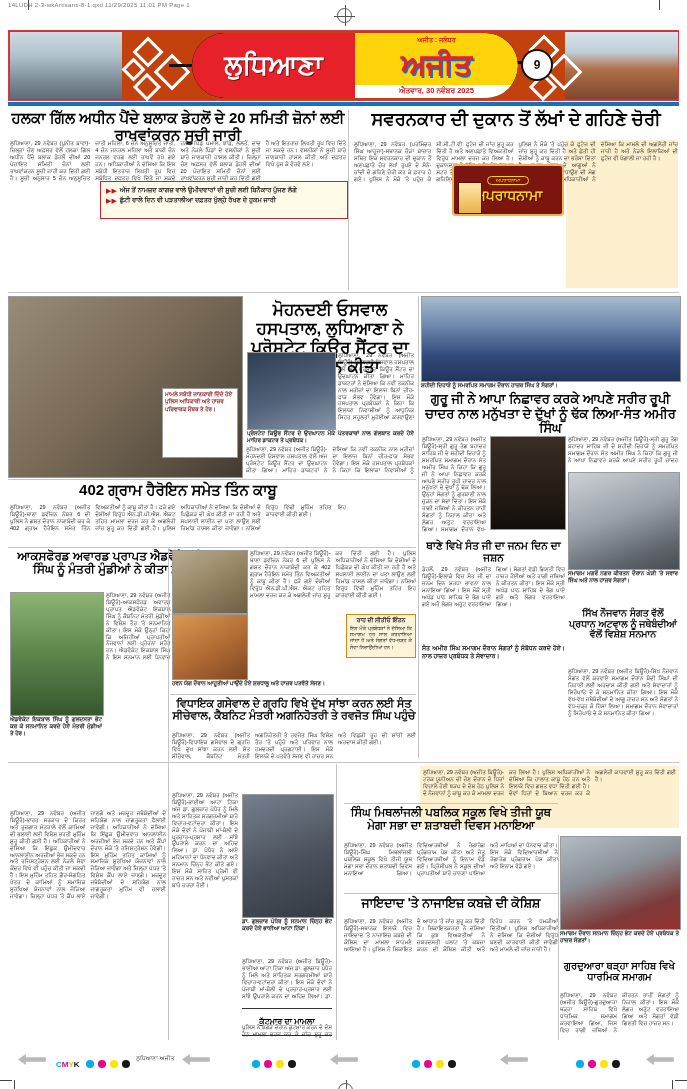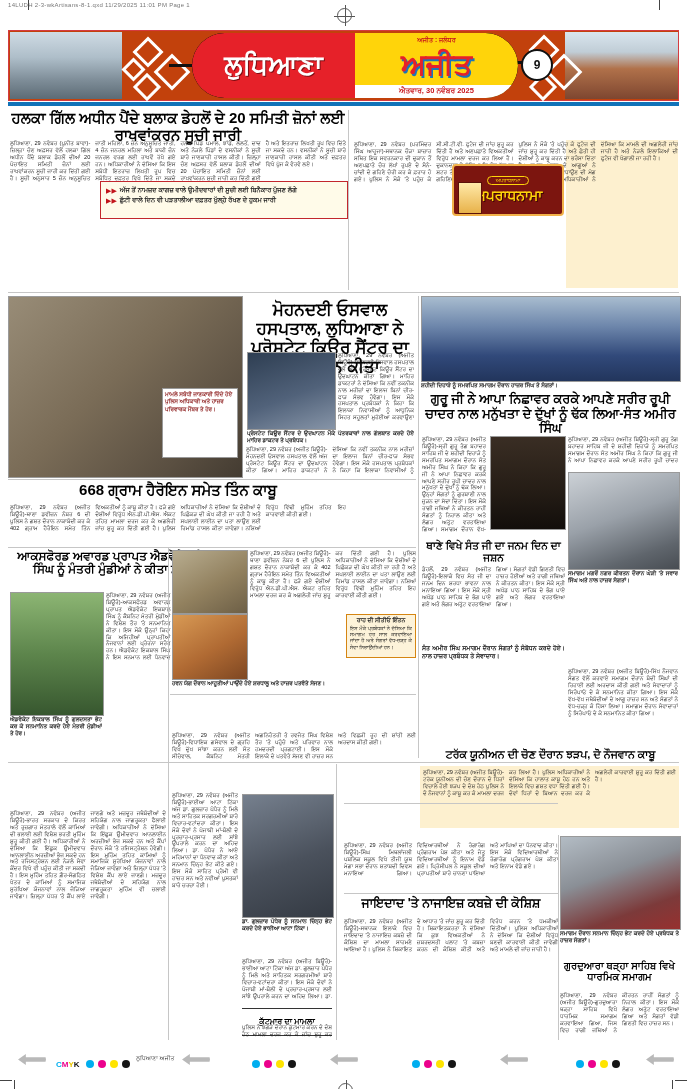--- a/index.html
+++ b/index.html
@@ -102,20 +102,21 @@
       <span class="bullet-text">ਅੱਜ ਤੋਂ ਨਾਮਜ਼ਦ ਕਾਗਜ਼ ਵਾਲੇ ਉਮੀਦਵਾਰਾਂ ਦੀ ਸੂਚੀ ਲਈ ਬਿਨੈਕਾਰ ਪੁੱਜਣ ਲੱਗੇ</span>
     </div>
     <div class="bullet-row">
       <span class="bullet-arrow">▶▶</span>
       <span class="bullet-text">ਛੁੱਟੀ ਵਾਲੇ ਦਿਨ ਵੀ ਪੜਤਾਲੀਆ ਦਫ਼ਤਰ ਖੁੱਲ੍ਹੇ ਰੱਖਣ ਦੇ ਹੁਕਮ ਜਾਰੀ</span>
     </div>
   </div>
 
   <div class="abs vr" style="left:348px;top:110px;height:180px;"></div>
 
+  <div class="abs hl" style="left:354px;top:109px;width:324px;font-size:18px;">ਸਵਰਨਕਾਰ ਦੀ ਦੁਕਾਨ ਤੋਂ ਲੱਖਾਂ ਦੇ ਗਹਿਣੇ ਚੋਰੀ</div>
   <div class="abs yellow-bg" style="left:566px;top:140px;width:112px;height:148px;"></div>
   <div class="abs body-txt c4" style="left:354px;top:141px;width:324px;height:147px;">ਲੁਧਿਆਣਾ, 29 ਨਵੰਬਰ (ਪਰਮਿੰਦਰ ਸਿੰਘ ਆਹੂਜਾ)-ਸਥਾਨਕ ਚੌੜਾ ਬਾਜ਼ਾਰ ਸਥਿਤ ਇਕ ਸਵਰਨਕਾਰ ਦੀ ਦੁਕਾਨ ਤੋਂ ਅਣਪਛਾਤੇ ਚੋਰ ਲੱਖਾਂ ਰੁਪਏ ਦੇ ਸੋਨੇ-ਚਾਂਦੀ ਦੇ ਗਹਿਣੇ ਚੋਰੀ ਕਰ ਕੇ ਫ਼ਰਾਰ ਹੋ ਗਏ। ਪੁਲਿਸ ਨੇ ਮੌਕੇ 'ਤੇ ਪਹੁੰਚ ਕੇ ਸੀ.ਸੀ.ਟੀ.ਵੀ. ਫੁਟੇਜ ਦੀ ਜਾਂਚ ਸ਼ੁਰੂ ਕਰ ਦਿੱਤੀ ਹੈ ਅਤੇ ਅਣਪਛਾਤੇ ਵਿਅਕਤੀਆਂ ਵਿਰੁੱਧ ਮਾਮਲਾ ਦਰਜ ਕਰ ਲਿਆ ਹੈ। ਦੁਕਾਨਦਾਰ ਨੇ ਦੱਸਿਆ ਕਿ ਚੋਰ ਛੱਤ ਦਾ ਸ਼ਟਰ ਤੋੜ ਕੇ ਅੰਦਰ ਦਾਖ਼ਲ ਹੋਏ ਅਤੇ ਗਹਿਣਿਆਂ ਸਮੇਤ ਨਕਦੀ ਵੀ ਲੈ ਗਏ। ਪੁਲਿਸ ਨੇ ਮੌਕੇ 'ਤੇ ਪਹੁੰਚ ਕੇ ਫੁਟੇਜ ਦੀ ਜਾਂਚ ਸ਼ੁਰੂ ਕਰ ਦਿੱਤੀ ਹੈ ਅਤੇ ਛੇਤੀ ਹੀ ਦੋਸ਼ੀਆਂ ਨੂੰ ਕਾਬੂ ਕਰਨ ਦਾ ਭਰੋਸਾ ਦਿੱਤਾ ਹੈ। ਵਪਾਰ ਮੰਡਲ ਦੇ ਆਗੂਆਂ ਨੇ ਬਾਜ਼ਾਰਾਂ ਵਿਚ ਗਸ਼ਤ ਵਧਾਉਣ ਦੀ ਮੰਗ ਕੀਤੀ ਹੈ। ਪੁਲਿਸ ਅਧਿਕਾਰੀਆਂ ਨੇ ਦੱਸਿਆ ਕਿ ਮਾਮਲੇ ਦੀ ਅਗਲੇਰੀ ਜਾਂਚ ਜਾਰੀ ਹੈ ਅਤੇ ਨੇੜਲੇ ਇਲਾਕਿਆਂ ਦੀ ਫੁਟੇਜ ਵੀ ਖੰਗਾਲੀ ਜਾ ਰਹੀ ਹੈ।</div>
   <div class="abs crime-box" style="left:452px;top:164px;width:112px;height:52px;">
     <div class="crime-icon"></div>
     <span class="crime-small">ਅਪਰਾਧਨਾਮਾ</span>
     <span class="crime-big">ਅਪਰਾਧਨਾਮਾ</span>
   </div>
 
   <div class="abs hrule" style="left:8px;top:292px;width:671px;"></div>
 
@@ -136,64 +137,66 @@
   <div class="abs body-txt c1" style="left:422px;top:436px;width:64px;height:100px;">ਲੁਧਿਆਣਾ, 29 ਨਵੰਬਰ (ਅਜੀਤ ਬਿਊਰੋ)-ਸ੍ਰੀ ਗੁਰੂ ਤੇਗ ਬਹਾਦਰ ਸਾਹਿਬ ਜੀ ਦੇ ਸ਼ਹੀਦੀ ਦਿਹਾੜੇ ਨੂੰ ਸਮਰਪਿਤ ਸਮਾਗਮ ਦੌਰਾਨ ਸੰਤ ਅਮੀਰ ਸਿੰਘ ਨੇ ਕਿਹਾ ਕਿ ਗੁਰੂ ਜੀ ਨੇ ਆਪਾ ਨਿਛਾਵਰ ਕਰਕੇ ਆਪਣੇ ਸਰੀਰ ਰੂਪੀ ਚਾਦਰ ਨਾਲ ਮਨੁੱਖਤਾ ਦੇ ਦੁੱਖਾਂ ਨੂੰ ਢੱਕ ਲਿਆ। ਉਨ੍ਹਾਂ ਸੰਗਤਾਂ ਨੂੰ ਗੁਰਬਾਣੀ ਨਾਲ ਜੁੜਨ ਦਾ ਸੱਦਾ ਦਿੱਤਾ। ਇਸ ਮੌਕੇ ਰਾਗੀ ਜਥਿਆਂ ਨੇ ਕੀਰਤਨ ਰਾਹੀਂ ਸੰਗਤਾਂ ਨੂੰ ਨਿਹਾਲ ਕੀਤਾ ਅਤੇ ਲੰਗਰ ਅਤੁੱਟ ਵਰਤਾਇਆ ਗਿਆ। ਸਮਾਗਮ ਦੌਰਾਨ ਵੱਖ-ਵੱਖ ਜਥੇਬੰਦੀਆਂ ਦੇ ਆਗੂਆਂ ਨੇ ਗੁਰੂ ਸਾਹਿਬ ਦੀ ਲਾਸਾਨੀ ਸ਼ਹਾਦਤ ਬਾਰੇ ਵਿਚਾਰ ਸਾਂਝੇ ਕੀਤੇ ਅਤੇ ਸੰਗਤਾਂ ਵੱਡੀ ਗਿਣਤੀ ਵਿਚ ਹਾਜ਼ਰ ਸਨ। ਇਸ ਮੌਕੇ ਰਾਗੀ ਜਥਿਆਂ ਨੇ ਕੀਰਤਨ ਰਾਹੀਂ ਸੰਗਤਾਂ ਨੂੰ ਨਿਹਾਲ ਕੀਤਾ।</div>
   <div class="abs photo" style="left:490px;top:436px;width:74px;height:92px;background:linear-gradient(180deg,#3a2e24 0%,#241c15 60%,#120e0b 100%);"></div>
   <div class="abs body-txt c1" style="left:568px;top:436px;width:110px;height:32px;">ਲੁਧਿਆਣਾ, 29 ਨਵੰਬਰ (ਅਜੀਤ ਬਿਊਰੋ)-ਸ੍ਰੀ ਗੁਰੂ ਤੇਗ ਬਹਾਦਰ ਸਾਹਿਬ ਜੀ ਦੇ ਸ਼ਹੀਦੀ ਦਿਹਾੜੇ ਨੂੰ ਸਮਰਪਿਤ ਸਮਾਗਮ ਦੌਰਾਨ ਸੰਤ ਅਮੀਰ ਸਿੰਘ ਨੇ ਕਿਹਾ ਕਿ ਗੁਰੂ ਜੀ ਨੇ ਆਪਾ ਨਿਛਾਵਰ ਕਰਕੇ ਆਪਣੇ ਸਰੀਰ ਰੂਪੀ ਚਾਦਰ ਨਾਲ ਮਨੁੱਖਤਾ ਦੇ ਦੁੱਖਾਂ ਨੂੰ ਢੱਕ ਲਿਆ। ਉਨ੍ਹਾਂ ਸੰਗਤਾਂ ਨੂੰ ਗੁਰਬਾਣੀ ਨਾਲ ਜੁੜਨ ਦਾ ਸੱਦਾ ਦਿੱਤਾ। ਇਸ ਮੌਕੇ ਰਾਗੀ ਜਥਿਆਂ ਨੇ ਕੀਰਤਨ ਰਾਹੀਂ ਸੰਗਤਾਂ ਨੂੰ ਨਿਹਾਲ ਕੀਤਾ ਅਤੇ ਲੰਗਰ ਅਤੁੱਟ ਵਰਤਾਇਆ ਗਿਆ। ਸਮਾਗਮ ਦੌਰਾਨ ਵੱਖ-ਵੱਖ ਜਥੇਬੰਦੀਆਂ ਦੇ ਆਗੂਆਂ ਨੇ ਗੁਰੂ ਸਾਹਿਬ ਦੀ ਲਾਸਾਨੀ ਸ਼ਹਾਦਤ ਬਾਰੇ ਵਿਚਾਰ ਸਾਂਝੇ ਕੀਤੇ ਅਤੇ ਸੰਗਤਾਂ ਵੱਡੀ ਗਿਣਤੀ ਵਿਚ ਹਾਜ਼ਰ ਸਨ। ਇਸ ਮੌਕੇ ਰਾਗੀ ਜਥਿਆਂ ਨੇ ਕੀਰਤਨ ਰਾਹੀਂ ਸੰਗਤਾਂ ਨੂੰ ਨਿਹਾਲ ਕੀਤਾ।</div>
   <div class="abs photo" style="left:568px;top:472px;width:110px;height:96px;background:linear-gradient(160deg,#ccd1d6 0%,#9aa1a9 45%,#5f656c 80%,#484d53 100%);"></div>
   <div class="abs cap" style="left:568px;top:570px;width:110px;height:34px;">ਸਮਾਗਮ ਮਗਰੋਂ ਨਗਰ ਕੀਰਤਨ ਦੌਰਾਨ ਘੋੜੀ 'ਤੇ ਸਵਾਰ ਸਿੰਘ ਅਤੇ ਨਾਲ ਹਾਜ਼ਰ ਸੰਗਤਾਂ।</div>
 
   <div class="abs hl" style="left:422px;top:540px;width:143px;font-size:10.5px;">ਥਾਣੇ ਵਿਖੇ ਸੰਤ ਜੀ ਦਾ ਜਨਮ ਦਿਨ ਦਾ ਜਸ਼ਨ</div>
   <div class="abs body-txt c2" style="left:422px;top:566px;width:143px;height:74px;">ਡੇਹਲੋਂ, 29 ਨਵੰਬਰ (ਅਜੀਤ ਬਿਊਰੋ)-ਇਲਾਕੇ ਵਿਚ ਸੰਤ ਜੀ ਦਾ ਜਨਮ ਦਿਨ ਸ਼ਰਧਾ ਭਾਵਨਾ ਨਾਲ ਮਨਾਇਆ ਗਿਆ। ਇਸ ਮੌਕੇ ਸ੍ਰੀ ਅਖੰਡ ਪਾਠ ਸਾਹਿਬ ਦੇ ਭੋਗ ਪਾਏ ਗਏ ਅਤੇ ਲੰਗਰ ਅਤੁੱਟ ਵਰਤਾਇਆ ਗਿਆ। ਸੰਗਤਾਂ ਵੱਡੀ ਗਿਣਤੀ ਵਿਚ ਹਾਜ਼ਰ ਹੋਈਆਂ ਅਤੇ ਰਾਗੀ ਜਥਿਆਂ ਨੇ ਕੀਰਤਨ ਕੀਤਾ। ਇਸ ਮੌਕੇ ਸ੍ਰੀ ਅਖੰਡ ਪਾਠ ਸਾਹਿਬ ਦੇ ਭੋਗ ਪਾਏ ਗਏ ਅਤੇ ਲੰਗਰ ਵਰਤਾਇਆ ਗਿਆ।</div>
   <div class="abs cap" style="left:422px;top:644px;width:143px;height:44px;font-size:6.2px;">ਸੰਤ ਅਮੀਰ ਸਿੰਘ ਸਮਾਗਮ ਦੌਰਾਨ ਸੰਗਤਾਂ ਨੂੰ ਸੰਬੋਧਨ ਕਰਦੇ ਹੋਏ। ਨਾਲ ਹਾਜ਼ਰ ਪ੍ਰਬੰਧਕ ਤੇ ਸੇਵਾਦਾਰ।</div>
 
+  <div class="abs hl" style="left:568px;top:608px;width:110px;font-size:9.5px;">ਸਿੱਖ ਨੌਜਵਾਨ ਸੰਗਤ ਵੱਲੋਂ ਪ੍ਰਧਾਨ ਅਟਵਾਲ ਨੂੰ ਜਥੇਬੰਦੀਆਂ ਵੱਲੋਂ ਵਿਸ਼ੇਸ਼ ਸਨਮਾਨ</div>
   <div class="abs body-txt c1" style="left:568px;top:668px;width:110px;height:90px;">ਲੁਧਿਆਣਾ, 29 ਨਵੰਬਰ (ਅਜੀਤ ਬਿਊਰੋ)-ਸਿੱਖ ਨੌਜਵਾਨ ਸੰਗਤ ਵੱਲੋਂ ਕਰਵਾਏ ਸਮਾਗਮ ਦੌਰਾਨ ਬੰਦੀ ਸਿੰਘਾਂ ਦੀ ਰਿਹਾਈ ਲਈ ਅਰਦਾਸ ਕੀਤੀ ਗਈ ਅਤੇ ਸੇਵਾਦਾਰਾਂ ਨੂੰ ਸਿਰੋਪਾਓ ਦੇ ਕੇ ਸਨਮਾਨਿਤ ਕੀਤਾ ਗਿਆ। ਇਸ ਮੌਕੇ ਵੱਖ-ਵੱਖ ਜਥੇਬੰਦੀਆਂ ਦੇ ਆਗੂ ਹਾਜ਼ਰ ਸਨ ਅਤੇ ਸੰਗਤਾਂ ਨੇ ਵੱਧ-ਚੜ੍ਹ ਕੇ ਹਿੱਸਾ ਲਿਆ। ਸਮਾਗਮ ਦੌਰਾਨ ਸੇਵਾਦਾਰਾਂ ਨੂੰ ਸਿਰੋਪਾਓ ਦੇ ਕੇ ਸਨਮਾਨਿਤ ਕੀਤਾ ਗਿਆ।</div>
 
   <div class="abs hrule" style="left:8px;top:479px;width:408px;"></div>
-  <div class="abs hl" style="left:10px;top:482px;width:336px;font-size:15px;">668 ਗ੍ਰਾਮ ਹੈਰੋਇਨ ਸਮੇਤ ਤਿੰਨ ਕਾਬੂ</div>
+  <div class="abs hl" style="left:10px;top:482px;width:336px;font-size:15px;">402 ਗ੍ਰਾਮ ਹੈਰੋਇਨ ਸਮੇਤ ਤਿੰਨ ਕਾਬੂ</div>
   <div class="abs body-txt c4" style="left:10px;top:504px;width:336px;height:42px;">ਲੁਧਿਆਣਾ, 29 ਨਵੰਬਰ (ਅਜੀਤ ਬਿਊਰੋ)-ਥਾਣਾ ਡਵੀਜ਼ਨ ਨੰਬਰ 6 ਦੀ ਪੁਲਿਸ ਨੇ ਗਸ਼ਤ ਦੌਰਾਨ ਨਾਕਾਬੰਦੀ ਕਰ ਕੇ 402 ਗ੍ਰਾਮ ਹੈਰੋਇਨ ਸਮੇਤ ਤਿੰਨ ਵਿਅਕਤੀਆਂ ਨੂੰ ਕਾਬੂ ਕੀਤਾ ਹੈ। ਫੜੇ ਗਏ ਦੋਸ਼ੀਆਂ ਵਿਰੁੱਧ ਐਨ.ਡੀ.ਪੀ.ਐਸ. ਐਕਟ ਤਹਿਤ ਮਾਮਲਾ ਦਰਜ ਕਰ ਕੇ ਅਗਲੇਰੀ ਜਾਂਚ ਸ਼ੁਰੂ ਕਰ ਦਿੱਤੀ ਗਈ ਹੈ। ਪੁਲਿਸ ਅਧਿਕਾਰੀਆਂ ਨੇ ਦੱਸਿਆ ਕਿ ਦੋਸ਼ੀਆਂ ਦੇ ਪਿਛੋਕੜ ਦੀ ਘੋਖ ਕੀਤੀ ਜਾ ਰਹੀ ਹੈ ਅਤੇ ਸਪਲਾਈ ਲਾਈਨ ਦਾ ਪਤਾ ਲਾਉਣ ਲਈ ਰਿਮਾਂਡ ਹਾਸਲ ਕੀਤਾ ਜਾਵੇਗਾ। ਨਸ਼ਿਆਂ ਵਿਰੁੱਧ ਵਿੱਢੀ ਮੁਹਿੰਮ ਤਹਿਤ ਇਹ ਕਾਰਵਾਈ ਕੀਤੀ ਗਈ।</div>
   <div class="abs hrule" style="left:8px;top:547px;width:408px;"></div>
 
   <div class="abs hl" style="left:10px;top:550px;width:230px;font-size:12px;">ਆਕਸਫੋਰਡ ਅਵਾਰਡ ਪ੍ਰਾਪਤ ਐਡਵੋਕੇਟ ਇਕਬਾਲ ਸਿੰਘ ਨੂੰ ਮੰਤਰੀ ਮੁੰਡੀਆਂ ਨੇ ਕੀਤਾ ਸਨਮਾਨਿਤ</div>
   <div class="abs photo" style="left:10px;top:592px;width:92px;height:122px;background:linear-gradient(180deg,#8cb573 0%,#5d854c 50%,#37572f 100%);"></div>
   <div class="abs cap" style="left:10px;top:716px;width:92px;height:44px;">ਐਡਵੋਕੇਟ ਇਕਬਾਲ ਸਿੰਘ ਨੂੰ ਗੁਲਦਸਤਾ ਭੇਟ ਕਰ ਕੇ ਸਨਮਾਨਿਤ ਕਰਦੇ ਹੋਏ ਮੰਤਰੀ ਮੁੰਡੀਆਂ ਤੇ ਹੋਰ।</div>
   <div class="abs body-txt c2" style="left:106px;top:592px;width:134px;height:168px;">ਲੁਧਿਆਣਾ, 29 ਨਵੰਬਰ (ਅਜੀਤ ਬਿਊਰੋ)-ਆਕਸਫੋਰਡ ਅਵਾਰਡ ਪ੍ਰਾਪਤ ਐਡਵੋਕੇਟ ਇਕਬਾਲ ਸਿੰਘ ਨੂੰ ਕੈਬਨਿਟ ਮੰਤਰੀ ਮੁੰਡੀਆਂ ਨੇ ਵਿਸ਼ੇਸ਼ ਤੌਰ 'ਤੇ ਸਨਮਾਨਿਤ ਕੀਤਾ। ਇਸ ਮੌਕੇ ਉਨ੍ਹਾਂ ਕਿਹਾ ਕਿ ਅਜਿਹੀਆਂ ਪ੍ਰਾਪਤੀਆਂ ਨੌਜਵਾਨਾਂ ਲਈ ਪ੍ਰੇਰਨਾ ਸਰੋਤ ਹਨ। ਐਡਵੋਕੇਟ ਇਕਬਾਲ ਸਿੰਘ ਨੇ ਇਸ ਸਨਮਾਨ ਲਈ ਧੰਨਵਾਦ ਕਰਦਿਆਂ ਕਿਹਾ ਕਿ ਉਹ ਭਵਿੱਖ ਵਿਚ ਵੀ ਸਮਾਜ ਸੇਵਾ ਦੇ ਕਾਰਜ ਜਾਰੀ ਰੱਖਣਗੇ। ਇਸ ਮੌਕੇ ਹੋਰਨਾਂ ਤੋਂ ਇਲਾਵਾ ਪਰਿਵਾਰਕ ਮੈਂਬਰ ਅਤੇ ਵੱਡੀ ਗਿਣਤੀ ਵਿਚ ਪਤਵੰਤੇ ਸੱਜਣ ਹਾਜ਼ਰ ਸਨ। ਮੰਤਰੀ ਨੇ ਕਿਹਾ ਕਿ ਅਜਿਹੀਆਂ ਪ੍ਰਾਪਤੀਆਂ ਨੌਜਵਾਨਾਂ ਲਈ ਪ੍ਰੇਰਨਾ ਸਰੋਤ ਹਨ।</div>
 
   <div class="abs vr" style="left:168px;top:548px;height:492px;"></div>
 
   <div class="abs photo" style="left:172px;top:550px;width:74px;height:62px;background:linear-gradient(150deg,#b8ad90 0%,#92815f 55%,#6d5f46 100%);"></div>
   <div class="abs photo" style="left:172px;top:614px;width:74px;height:64px;background:linear-gradient(150deg,#d89a55 0%,#b06a33 55%,#7e4722 100%);"></div>
   <div class="abs body-txt c2" style="left:250px;top:550px;width:166px;height:126px;">ਲੁਧਿਆਣਾ, 29 ਨਵੰਬਰ (ਅਜੀਤ ਬਿਊਰੋ)-ਥਾਣਾ ਡਵੀਜ਼ਨ ਨੰਬਰ 6 ਦੀ ਪੁਲਿਸ ਨੇ ਗਸ਼ਤ ਦੌਰਾਨ ਨਾਕਾਬੰਦੀ ਕਰ ਕੇ 402 ਗ੍ਰਾਮ ਹੈਰੋਇਨ ਸਮੇਤ ਤਿੰਨ ਵਿਅਕਤੀਆਂ ਨੂੰ ਕਾਬੂ ਕੀਤਾ ਹੈ। ਫੜੇ ਗਏ ਦੋਸ਼ੀਆਂ ਵਿਰੁੱਧ ਐਨ.ਡੀ.ਪੀ.ਐਸ. ਐਕਟ ਤਹਿਤ ਮਾਮਲਾ ਦਰਜ ਕਰ ਕੇ ਅਗਲੇਰੀ ਜਾਂਚ ਸ਼ੁਰੂ ਕਰ ਦਿੱਤੀ ਗਈ ਹੈ। ਪੁਲਿਸ ਅਧਿਕਾਰੀਆਂ ਨੇ ਦੱਸਿਆ ਕਿ ਦੋਸ਼ੀਆਂ ਦੇ ਪਿਛੋਕੜ ਦੀ ਘੋਖ ਕੀਤੀ ਜਾ ਰਹੀ ਹੈ ਅਤੇ ਸਪਲਾਈ ਲਾਈਨ ਦਾ ਪਤਾ ਲਾਉਣ ਲਈ ਰਿਮਾਂਡ ਹਾਸਲ ਕੀਤਾ ਜਾਵੇਗਾ। ਨਸ਼ਿਆਂ ਵਿਰੁੱਧ ਵਿੱਢੀ ਮੁਹਿੰਮ ਤਹਿਤ ਇਹ ਕਾਰਵਾਈ ਕੀਤੀ ਗਈ।</div>
   <div class="abs note-box" style="left:346px;top:614px;width:70px;height:44px;">
     <div class="note-title">ਰਾਹ ਦੀ ਸੀਤੀਓ ਇੰਤਨ</div>
     <div class="body-txt c1" style="font-size:5px;height:30px;">ਇਸ ਮੌਕੇ ਪ੍ਰਬੰਧਕਾਂ ਨੇ ਦੱਸਿਆ ਕਿ ਸਮਾਗਮ ਹਰ ਸਾਲ ਕਰਵਾਇਆ ਜਾਂਦਾ ਹੈ ਅਤੇ ਸੰਗਤਾਂ ਵੱਧ-ਚੜ੍ਹ ਕੇ ਸੇਵਾ ਨਿਭਾਉਂਦੀਆਂ ਹਨ।</div>
   </div>
   <div class="abs cap" style="left:172px;top:680px;width:244px;height:12px;">ਹਵਨ ਯੱਗ ਦੌਰਾਨ ਆਹੂਤੀਆਂ ਪਾਉਂਦੇ ਹੋਏ ਸ਼ਰਧਾਲੂ ਅਤੇ ਹਾਜ਼ਰ ਪਤਵੰਤੇ ਸੱਜਣ।</div>
 
   <div class="abs hrule" style="left:170px;top:694px;width:246px;"></div>
+  <div class="abs hl" style="left:172px;top:697px;width:244px;font-size:11px;">ਵਿਧਾਇਕ ਗਸੇਵਾਲ ਦੇ ਗ੍ਰਹਿ ਵਿਖੇ ਦੁੱਖ ਸਾਂਝਾ ਕਰਨ ਲਈ ਸੰਤ ਸੀਚੇਵਾਲ, ਕੈਬਨਿਟ ਮੰਤਰੀ ਅਗਨਿਹੋਤਰੀ ਤੇ ਰਵਜੋਤ ਸਿੰਘ ਪਹੁੰਚੇ</div>
   <div class="abs body-txt c3" style="left:172px;top:732px;width:244px;height:28px;">ਲੁਧਿਆਣਾ, 29 ਨਵੰਬਰ (ਅਜੀਤ ਬਿਊਰੋ)-ਵਿਧਾਇਕ ਗਸੇਵਾਲ ਦੇ ਗ੍ਰਹਿ ਵਿਖੇ ਦੁੱਖ ਸਾਂਝਾ ਕਰਨ ਲਈ ਸੰਤ ਸੀਚੇਵਾਲ, ਕੈਬਨਿਟ ਮੰਤਰੀ ਅਗਨਿਹੋਤਰੀ ਤੇ ਰਵਜੋਤ ਸਿੰਘ ਵਿਸ਼ੇਸ਼ ਤੌਰ 'ਤੇ ਪਹੁੰਚੇ ਅਤੇ ਪਰਿਵਾਰ ਨਾਲ ਹਮਦਰਦੀ ਪ੍ਰਗਟਾਈ। ਇਸ ਮੌਕੇ ਇਲਾਕੇ ਦੇ ਪਤਵੰਤੇ ਸੱਜਣ ਵੀ ਹਾਜ਼ਰ ਸਨ ਅਤੇ ਵਿਛੜੀ ਰੂਹ ਦੀ ਸ਼ਾਂਤੀ ਲਈ ਅਰਦਾਸ ਕੀਤੀ ਗਈ।</div>
 
   <div class="abs hrule" style="left:8px;top:762px;width:671px;"></div>
 
   <div class="abs body-txt c2" style="left:10px;top:810px;width:156px;height:230px;">ਲੁਧਿਆਣਾ, 29 ਨਵੰਬਰ (ਅਜੀਤ ਬਿਊਰੋ)-ਭਾਰਤ ਸਰਕਾਰ ਦੇ ਕਿਰਤ ਅਤੇ ਰੁਜ਼ਗਾਰ ਮੰਤਰਾਲੇ ਵੱਲੋਂ ਕਾਮਿਆਂ ਦੀ ਭਲਾਈ ਲਈ ਵਿਸ਼ੇਸ਼ ਭਰਤੀ ਮੁਹਿੰਮ ਸ਼ੁਰੂ ਕੀਤੀ ਗਈ ਹੈ। ਅਧਿਕਾਰੀਆਂ ਨੇ ਦੱਸਿਆ ਕਿ ਇੱਛੁਕ ਉਮੀਦਵਾਰ ਆਨਲਾਈਨ ਅਰਜ਼ੀਆਂ ਭੇਜ ਸਕਦੇ ਹਨ ਅਤੇ ਰਜਿਸਟ੍ਰੇਸ਼ਨ ਲਈ ਨੇੜਲੇ ਸੇਵਾ ਕੇਂਦਰ ਵਿਖੇ ਵੀ ਪਹੁੰਚ ਕੀਤੀ ਜਾ ਸਕਦੀ ਹੈ। ਇਸ ਮੁਹਿੰਮ ਤਹਿਤ ਗ਼ੈਰ-ਸੰਗਠਿਤ ਖੇਤਰ ਦੇ ਕਾਮਿਆਂ ਨੂੰ ਸਮਾਜਿਕ ਸੁਰੱਖਿਆ ਯੋਜਨਾਵਾਂ ਨਾਲ ਜੋੜਿਆ ਜਾਵੇਗਾ। ਜ਼ਿਲ੍ਹਾ ਪੱਧਰ 'ਤੇ ਕੈਂਪ ਲਾਏ ਜਾਣਗੇ ਅਤੇ ਮਜ਼ਦੂਰ ਜਥੇਬੰਦੀਆਂ ਦੇ ਸਹਿਯੋਗ ਨਾਲ ਜਾਗਰੂਕਤਾ ਫੈਲਾਈ ਜਾਵੇਗੀ। ਅਧਿਕਾਰੀਆਂ ਨੇ ਦੱਸਿਆ ਕਿ ਇੱਛੁਕ ਉਮੀਦਵਾਰ ਆਨਲਾਈਨ ਅਰਜ਼ੀਆਂ ਭੇਜ ਸਕਦੇ ਹਨ ਅਤੇ ਕੈਂਪਾਂ ਦੌਰਾਨ ਮੌਕੇ 'ਤੇ ਰਜਿਸਟ੍ਰੇਸ਼ਨ ਹੋਵੇਗੀ। ਇਸ ਮੁਹਿੰਮ ਤਹਿਤ ਕਾਮਿਆਂ ਨੂੰ ਸਮਾਜਿਕ ਸੁਰੱਖਿਆ ਯੋਜਨਾਵਾਂ ਨਾਲ ਜੋੜਿਆ ਜਾਵੇਗਾ ਅਤੇ ਜ਼ਿਲ੍ਹਾ ਪੱਧਰ 'ਤੇ ਵਿਸ਼ੇਸ਼ ਕੈਂਪ ਲਾਏ ਜਾਣਗੇ। ਮਜ਼ਦੂਰ ਜਥੇਬੰਦੀਆਂ ਦੇ ਸਹਿਯੋਗ ਨਾਲ ਜਾਗਰੂਕਤਾ ਮੁਹਿੰਮ ਵੀ ਚਲਾਈ ਜਾਵੇਗੀ।</div>
 
   <div class="abs body-txt c1" style="left:172px;top:792px;width:66px;height:248px;">ਲੁਧਿਆਣਾ, 29 ਨਵੰਬਰ (ਅਜੀਤ ਬਿਊਰੋ)-ਭਾਈਆ ਆਟਾ ਟਿੱਕਾ ਅੱਜ ਡਾ. ਗੁਲਜ਼ਾਰ ਪੰਧੇਰ ਨੂੰ ਮਿਲੇ ਅਤੇ ਸਾਹਿਤਕ ਸਰਗਰਮੀਆਂ ਬਾਰੇ ਵਿਚਾਰ-ਵਟਾਂਦਰਾ ਕੀਤਾ। ਇਸ ਮੌਕੇ ਦੋਵਾਂ ਨੇ ਪੰਜਾਬੀ ਮਾਂ-ਬੋਲੀ ਦੇ ਪ੍ਰਚਾਰ-ਪ੍ਰਸਾਰ ਲਈ ਸਾਂਝੇ ਉਪਰਾਲੇ ਕਰਨ ਦਾ ਅਹਿਦ ਲਿਆ। ਡਾ. ਪੰਧੇਰ ਨੇ ਆਏ ਮਹਿਮਾਨਾਂ ਦਾ ਧੰਨਵਾਦ ਕੀਤਾ ਅਤੇ ਸਨਮਾਨ ਚਿੰਨ੍ਹ ਭੇਟ ਕੀਤੇ ਗਏ। ਇਸ ਮੌਕੇ ਸਾਹਿਤ ਪ੍ਰੇਮੀ ਵੀ ਹਾਜ਼ਰ ਸਨ ਅਤੇ ਨਵੀਆਂ ਪੁਸਤਕਾਂ ਬਾਰੇ ਚਰਚਾ ਹੋਈ।</div>
   <div class="abs photo" style="left:242px;top:794px;width:90px;height:122px;background:linear-gradient(160deg,#76808e 0%,#4a515c 55%,#343a43 100%);"></div>
   <div class="abs cap" style="left:242px;top:918px;width:90px;height:38px;">ਡਾ. ਗੁਲਜ਼ਾਰ ਪੰਧੇਰ ਨੂੰ ਸਨਮਾਨ ਚਿੰਨ੍ਹ ਭੇਟ ਕਰਦੇ ਹੋਏ ਭਾਈਆ ਆਟਾ ਟਿੱਕਾ।</div>
   <div class="abs body-txt c1" style="left:242px;top:958px;width:90px;height:48px;">ਲੁਧਿਆਣਾ, 29 ਨਵੰਬਰ (ਅਜੀਤ ਬਿਊਰੋ)-ਭਾਈਆ ਆਟਾ ਟਿੱਕਾ ਅੱਜ ਡਾ. ਗੁਲਜ਼ਾਰ ਪੰਧੇਰ ਨੂੰ ਮਿਲੇ ਅਤੇ ਸਾਹਿਤਕ ਸਰਗਰਮੀਆਂ ਬਾਰੇ ਵਿਚਾਰ-ਵਟਾਂਦਰਾ ਕੀਤਾ। ਇਸ ਮੌਕੇ ਦੋਵਾਂ ਨੇ ਪੰਜਾਬੀ ਮਾਂ-ਬੋਲੀ ਦੇ ਪ੍ਰਚਾਰ-ਪ੍ਰਸਾਰ ਲਈ ਸਾਂਝੇ ਉਪਰਾਲੇ ਕਰਨ ਦਾ ਅਹਿਦ ਲਿਆ। ਡਾ. ਪੰਧੇਰ ਨੇ ਆਏ ਮਹਿਮਾਨਾਂ ਦਾ ਧੰਨਵਾਦ ਕੀਤਾ ਅਤੇ ਸਨਮਾਨ ਚਿੰਨ੍ਹ ਭੇਟ ਕੀਤੇ ਗਏ। ਇਸ ਮੌਕੇ ਸਾਹਿਤ ਪ੍ਰੇਮੀ ਵੀ ਹਾਜ਼ਰ ਸਨ ਅਤੇ ਨਵੀਆਂ ਪੁਸਤਕਾਂ ਬਾਰੇ ਚਰਚਾ ਹੋਈ।</div>
   <div class="abs subhead" style="left:242px;top:1008px;width:90px;">ਕੁੱਟਮਾਰ ਦਾ ਮਾਮਲਾ</div>
   <div class="abs body-txt c1" style="left:242px;top:1024px;width:90px;height:16px;">ਪੁਲਿਸ ਨੇ ਝਗੜੇ ਦੌਰਾਨ ਕੁੱਟਮਾਰ ਕਰਨ ਦੇ ਦੋਸ਼ ਹੇਠ ਮਾਮਲਾ ਦਰਜ ਕਰ ਕੇ ਜਾਂਚ ਸ਼ੁਰੂ ਕਰ ਦਿੱਤੀ ਹੈ।</div>
 
   <div class="abs vr" style="left:336px;top:764px;height:276px;"></div>
 
-  <div class="abs hl" style="left:422px;top:748px;width:257px;font-size:11px;">ਟਰੱਕ ਯੂਨੀਅਨ ਦੀ ਚੋਣ ਦੌਰਾਨ ਝੜਪ, ਦੋ ਨੌਜਵਾਨ ਕਾਬੂ</div>
   <div class="abs yellow-bg" style="left:420px;top:766px;width:259px;height:62px;"></div>
   <div class="abs body-txt c3" style="left:423px;top:769px;width:253px;height:56px;">ਲੁਧਿਆਣਾ, 29 ਨਵੰਬਰ (ਅਜੀਤ ਬਿਊਰੋ)-ਟਰੱਕ ਯੂਨੀਅਨ ਦੀ ਚੋਣ ਦੌਰਾਨ ਦੋ ਧਿਰਾਂ ਵਿਚਾਲੇ ਹੋਈ ਝੜਪ ਦੇ ਦੋਸ਼ ਹੇਠ ਪੁਲਿਸ ਨੇ ਦੋ ਨੌਜਵਾਨਾਂ ਨੂੰ ਕਾਬੂ ਕਰ ਕੇ ਮਾਮਲਾ ਦਰਜ ਕਰ ਲਿਆ ਹੈ। ਪੁਲਿਸ ਅਧਿਕਾਰੀਆਂ ਨੇ ਦੱਸਿਆ ਕਿ ਹਾਲਾਤ ਕਾਬੂ ਹੇਠ ਹਨ ਅਤੇ ਇਲਾਕੇ ਵਿਚ ਗਸ਼ਤ ਵਧਾ ਦਿੱਤੀ ਗਈ ਹੈ। ਦੋਵਾਂ ਧਿਰਾਂ ਦੇ ਬਿਆਨ ਦਰਜ ਕਰ ਕੇ ਅਗਲੇਰੀ ਕਾਰਵਾਈ ਸ਼ੁਰੂ ਕਰ ਦਿੱਤੀ ਗਈ ਹੈ।</div>
 
   <div class="abs hrule" style="left:344px;top:803px;width:214px;"></div>
+  <div class="abs hl" style="left:344px;top:806px;width:214px;font-size:11.5px;">ਸਿੰਘ ਮਿਥਲਾਂਜਲੀ ਪਬਲਿਕ ਸਕੂਲ ਵਿਖੇ ਤੀਜੀ ਯੂਥ ਮੇਗਾ ਸਭਾ ਦਾ ਸ਼ਤਾਬਦੀ ਦਿਵਸ ਮਨਾਇਆ</div>
   <div class="abs body-txt c3" style="left:344px;top:842px;width:214px;height:48px;">ਲੁਧਿਆਣਾ, 29 ਨਵੰਬਰ (ਅਜੀਤ ਬਿਊਰੋ)-ਸਿੰਘ ਮਿਥਲਾਂਜਲੀ ਪਬਲਿਕ ਸਕੂਲ ਵਿਖੇ ਤੀਜੀ ਯੂਥ ਮੇਗਾ ਸਭਾ ਦੌਰਾਨ ਸ਼ਤਾਬਦੀ ਦਿਵਸ ਮਨਾਇਆ ਗਿਆ। ਵਿਦਿਆਰਥੀਆਂ ਨੇ ਰੰਗਾਰੰਗ ਪ੍ਰੋਗਰਾਮ ਪੇਸ਼ ਕੀਤਾ ਅਤੇ ਜੇਤੂ ਵਿਦਿਆਰਥੀਆਂ ਨੂੰ ਇਨਾਮ ਵੰਡੇ ਗਏ। ਪ੍ਰਿੰਸੀਪਲ ਨੇ ਸਕੂਲ ਦੀਆਂ ਪ੍ਰਾਪਤੀਆਂ ਬਾਰੇ ਚਾਨਣਾ ਪਾਇਆ ਅਤੇ ਮਾਪਿਆਂ ਦਾ ਧੰਨਵਾਦ ਕੀਤਾ। ਇਸ ਮੌਕੇ ਵਿਦਿਆਰਥੀਆਂ ਨੇ ਰੰਗਾਰੰਗ ਪ੍ਰੋਗਰਾਮ ਪੇਸ਼ ਕੀਤਾ ਅਤੇ ਇਨਾਮ ਵੰਡੇ ਗਏ।</div>
 
   <div class="abs hrule" style="left:344px;top:893px;width:214px;"></div>
   <div class="abs hl" style="left:350px;top:896px;width:202px;font-size:12.5px;">ਜਾਇਦਾਦ 'ਤੇ ਨਾਜਾਇਜ਼ ਕਬਜ਼ੇ ਦੀ ਕੋਸ਼ਿਸ਼</div>
   <div class="abs body-txt c3" style="left:344px;top:918px;width:214px;height:122px;">ਲੁਧਿਆਣਾ, 29 ਨਵੰਬਰ (ਅਜੀਤ ਬਿਊਰੋ)-ਸਥਾਨਕ ਇਲਾਕੇ ਵਿਚ ਜਾਇਦਾਦ 'ਤੇ ਨਾਜਾਇਜ਼ ਕਬਜ਼ੇ ਦੀ ਕੋਸ਼ਿਸ਼ ਦਾ ਮਾਮਲਾ ਸਾਹਮਣੇ ਆਇਆ ਹੈ। ਪੁਲਿਸ ਨੇ ਸ਼ਿਕਾਇਤ ਦੇ ਆਧਾਰ 'ਤੇ ਜਾਂਚ ਸ਼ੁਰੂ ਕਰ ਦਿੱਤੀ ਹੈ। ਸ਼ਿਕਾਇਤਕਰਤਾ ਨੇ ਦੱਸਿਆ ਕਿ ਕੁਝ ਵਿਅਕਤੀਆਂ ਨੇ ਜ਼ਬਰਦਸਤੀ ਪਲਾਟ 'ਤੇ ਕਬਜ਼ਾ ਕਰਨ ਦੀ ਕੋਸ਼ਿਸ਼ ਕੀਤੀ ਅਤੇ ਵਿਰੋਧ ਕਰਨ 'ਤੇ ਧਮਕੀਆਂ ਦਿੱਤੀਆਂ। ਪੁਲਿਸ ਅਧਿਕਾਰੀਆਂ ਨੇ ਦੱਸਿਆ ਕਿ ਦੋਸ਼ੀਆਂ ਵਿਰੁੱਧ ਬਣਦੀ ਕਾਰਵਾਈ ਕੀਤੀ ਜਾਵੇਗੀ ਅਤੇ ਮਾਮਲੇ ਦੀ ਜਾਂਚ ਜਾਰੀ ਹੈ।</div>
 
   <div class="abs vr" style="left:558px;top:835px;height:205px;"></div>
 
   <div class="abs photo" style="left:560px;top:836px;width:119px;height:92px;background:linear-gradient(160deg,#b3bcc4 0%,#8a8f96 40%,#7c3a3a 75%,#97302f 100%);"></div>
   <div class="abs cap" style="left:560px;top:930px;width:119px;height:28px;">ਸਮਾਗਮ ਦੌਰਾਨ ਸਨਮਾਨ ਚਿੰਨ੍ਹ ਭੇਟ ਕਰਦੇ ਹੋਏ ਪ੍ਰਬੰਧਕ ਤੇ ਹਾਜ਼ਰ ਸੰਗਤਾਂ।</div>

